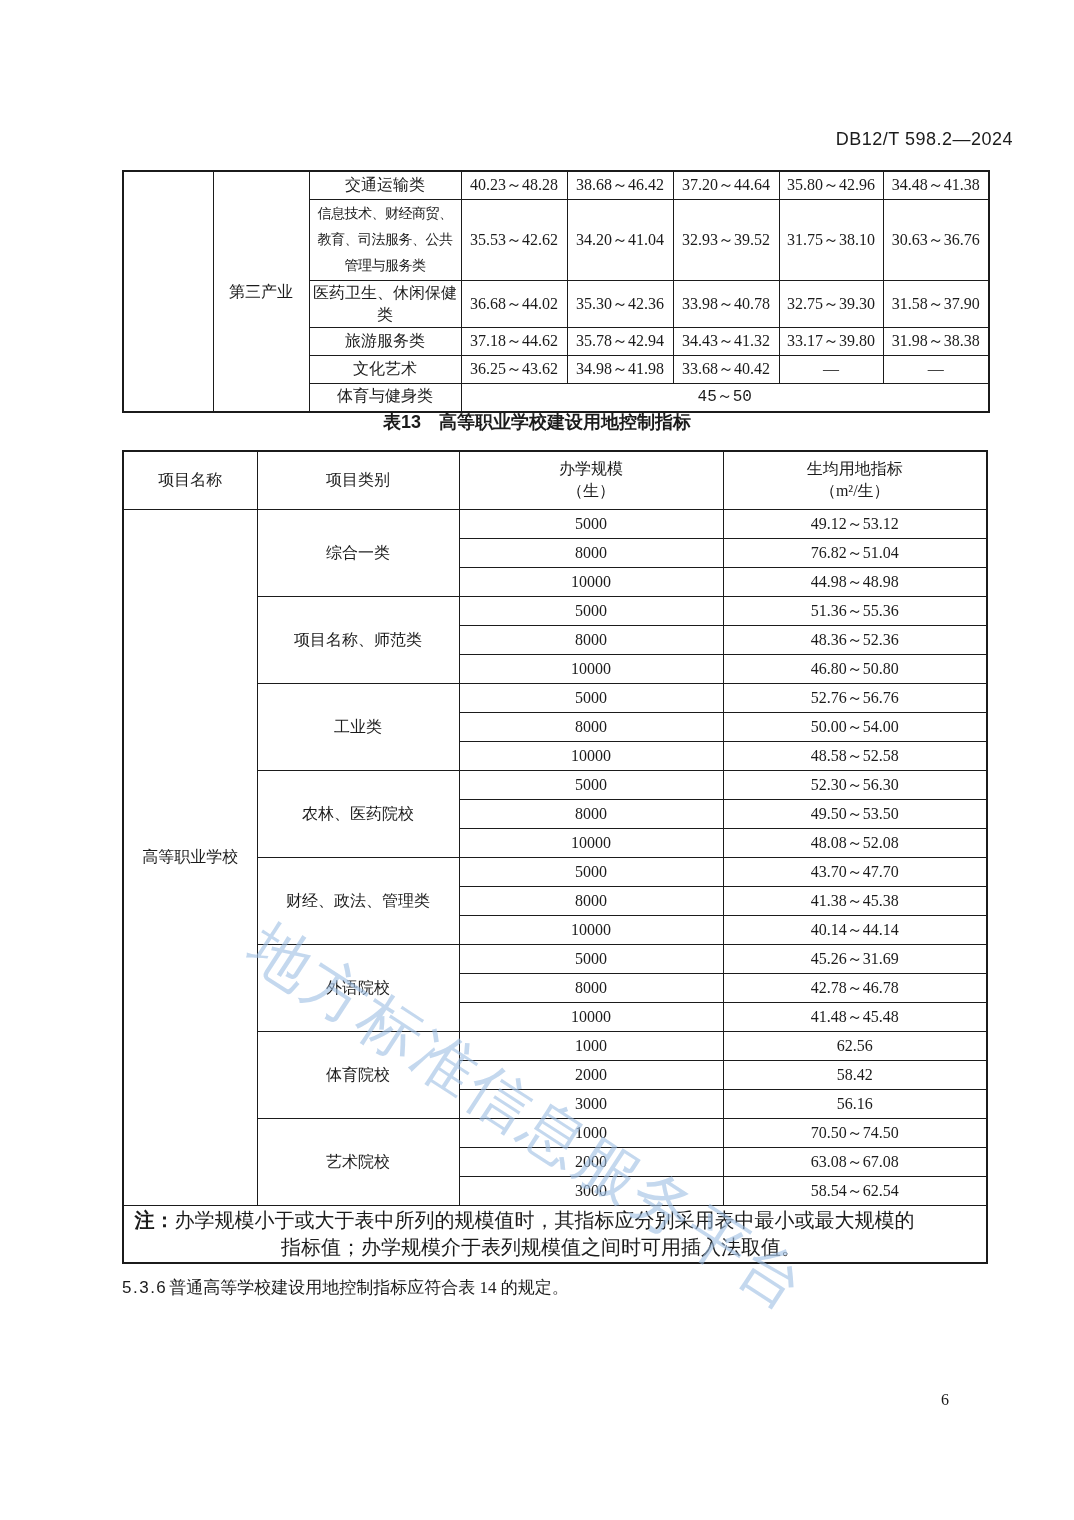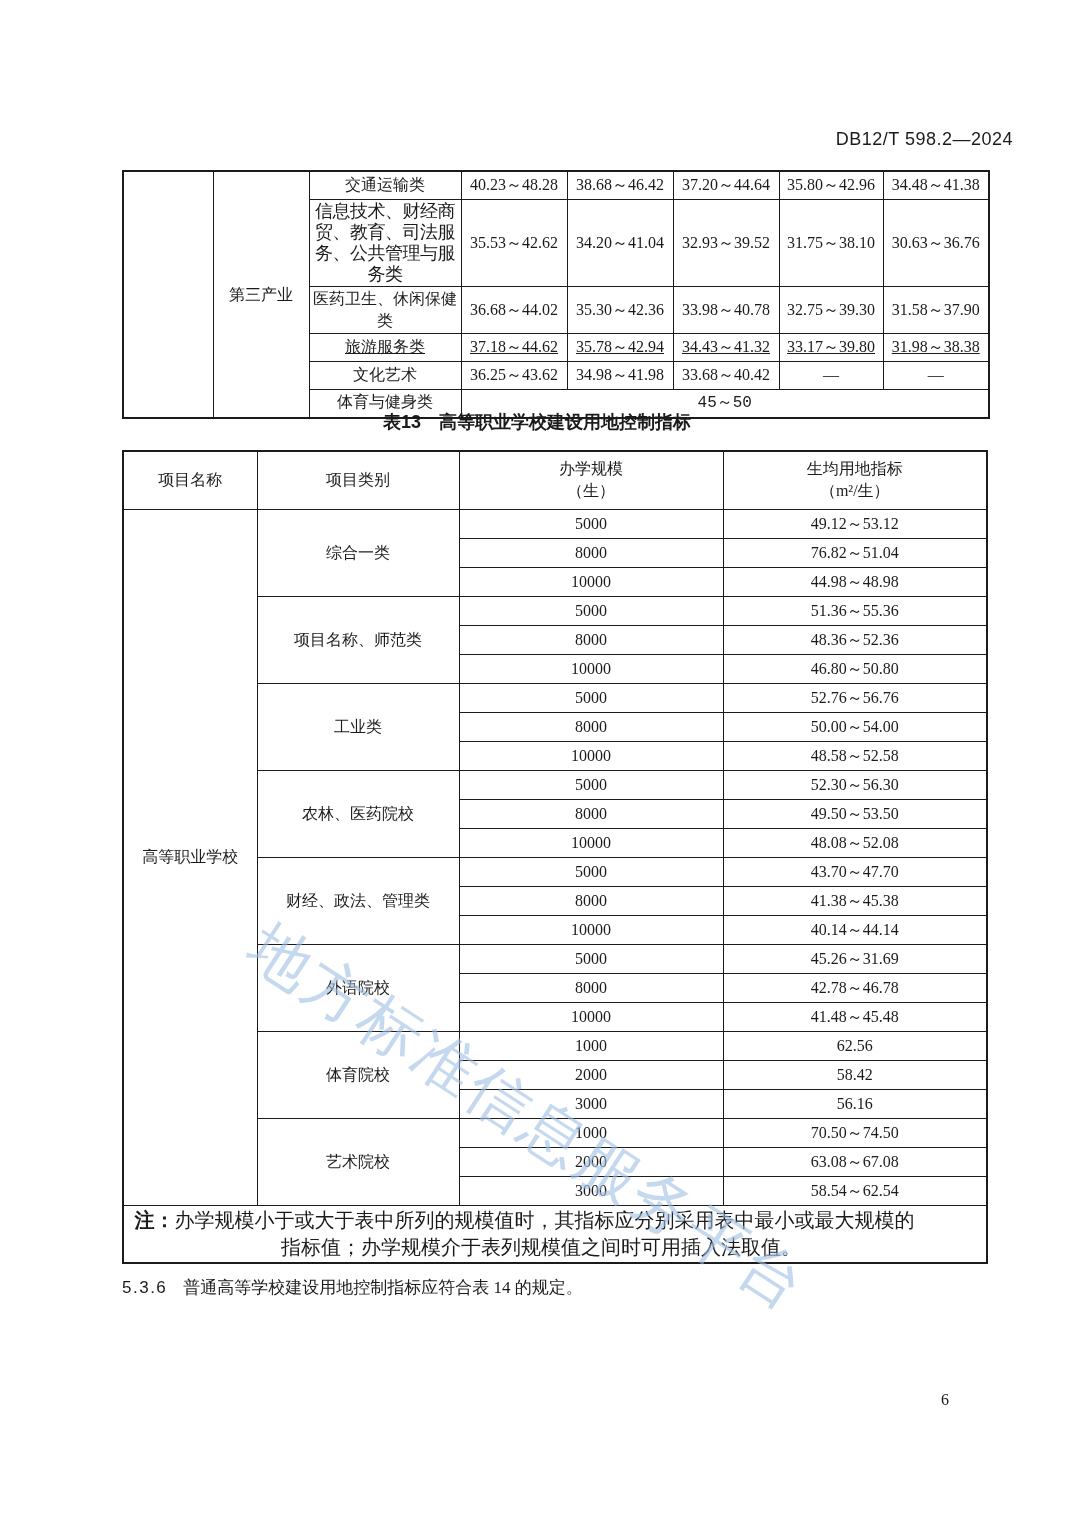--- a/index.html
+++ b/index.html
@@ -15,33 +15,33 @@
   .tbl{
     position:absolute;left:122px;border-collapse:collapse;table-layout:fixed;
     border:2px solid #1b1b1b;background:transparent;
   }
   .tbl td,.tbl th{
     border:1px solid #1b1b1b;text-align:center;vertical-align:middle;
     font-weight:normal;font-size:16px;line-height:22px;padding:1px 3px;
     white-space:pre-line;overflow:hidden;
   }
   .cont{top:170px;width:864px;}
-  .cont .cat-multi{font-size:18px;line-height:21px;letter-spacing:-0.5px;}
+  .cont .cat-multi{font-size:14px;line-height:26px;letter-spacing:-0.5px;}
   .t13{top:450px;width:864px;}
   .tbl-title{
     position:absolute;left:0;width:1074px;text-align:center;
     font-family:"Liberation Sans","DejaVu Sans",sans-serif;
     font-weight:bold;font-size:18px;line-height:24px;
   }
   .t13-title{top:410px;text-align:center;}
   .t14-title{top:1315px;}
   .note-cell{text-align:left;padding:4px 18px 4px 33px;}
   .note-p{margin:0;padding-left:33px;text-indent:-33px;width:762px;line-height:27px;font-size:20px;}
   .clause{position:absolute;left:122px;top:1276px;font-size:17px;line-height:24px;white-space:nowrap;}
-  .clause-num{font-family:"Liberation Sans","DejaVu Sans",sans-serif;letter-spacing:1.5px;margin-right:16px;}
+  .clause-num{font-family:"Liberation Sans","DejaVu Sans",sans-serif;letter-spacing:1.5px;margin-right:2px;}
   .page-number{position:absolute;left:941px;top:1391px;font-size:16px;}
   .watermark{
     position:absolute;left:278px;top:905px;z-index:5;pointer-events:none;
     font-size:62px;letter-spacing:3px;white-space:nowrap;
     color:#9ebfe4;opacity:0.6;
     transform:rotate(33deg);transform-origin:0 0;
     font-family:"Liberation Serif","DejaVu Serif",serif;
   }
 </style>
 </head>
@@ -82,21 +82,21 @@
           <td>30.63～36.76</td>
         </tr>
         <tr style="height: 44px;">
           <td>医药卫生、休闲保健类</td>
           <td>36.68～44.02</td>
           <td>35.30～42.36</td>
           <td>33.98～40.78</td>
           <td>32.75～39.30</td>
           <td>31.58～37.90</td>
         </tr>
-        <tr style="height: 28px; text-decoration: underline;">
+        <tr style="height: 28px;">
           <td>旅游服务类</td>
           <td>37.18～44.62</td>
           <td>35.78～42.94</td>
           <td>34.43～41.32</td>
           <td>33.17～39.80</td>
           <td>31.98～38.38</td>
         </tr>
         <tr style="height: 28px;">
           <td>文化艺术</td>
           <td>36.25～43.62</td>

